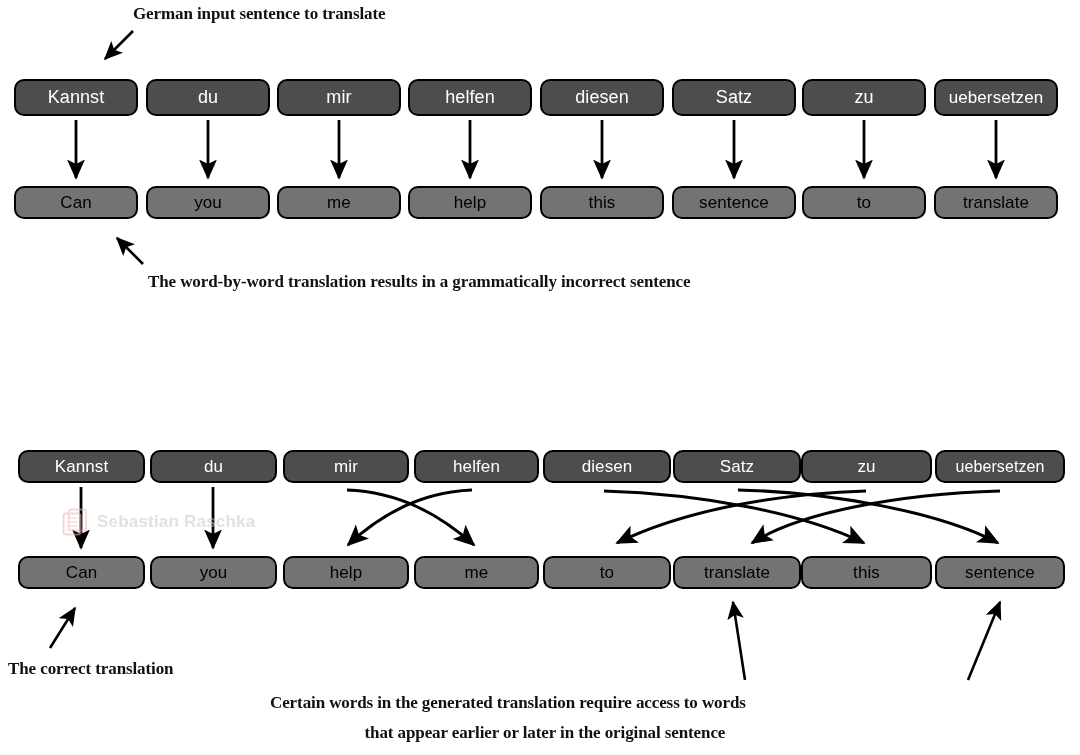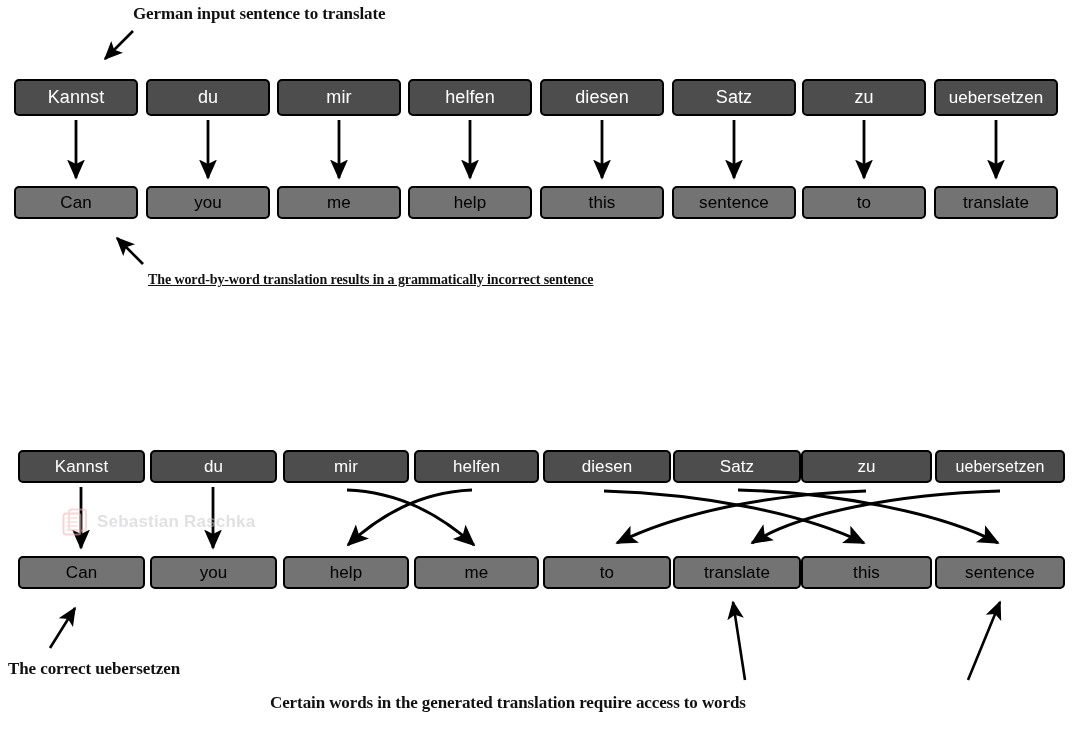--- a/index.html
+++ b/index.html
@@ -22,21 +22,21 @@
     height: 755px;
   }
 
   
   .token {
     position: absolute;
     box-sizing: border-box;
     display: flex;
     align-items: center;
     justify-content: center;
-    border-radius: 5px;
+    border-radius: 10px;
     border: 2px solid #000000;
     font-family: "Liberation Sans", sans-serif;
     white-space: nowrap;
     letter-spacing: .1px;
   }
   .token.src {
     background: #4d4d4d;
     color: #ffffff;
   }
   .token.tgt {
@@ -159,43 +159,44 @@
 
   <div class="token tgt" style="left:14px; top:186px; width:124px; height:33px; font-size:17px;">Can</div>
   <div class="token tgt" style="left:146px; top:186px; width:124px; height:33px; font-size:17px;">you</div>
   <div class="token tgt" style="left:277px; top:186px; width:124px; height:33px; font-size:17px;">me</div>
   <div class="token tgt" style="left:408px; top:186px; width:124px; height:33px; font-size:17px;">help</div>
   <div class="token tgt" style="left:540px; top:186px; width:124px; height:33px; font-size:17px;">this</div>
   <div class="token tgt" style="left:672px; top:186px; width:124px; height:33px; font-size:17px;">sentence</div>
   <div class="token tgt" style="left:802px; top:186px; width:124px; height:33px; font-size:17px;">to</div>
   <div class="token tgt" style="left:934px; top:186px; width:124px; height:33px; font-size:17px;">translate</div>
 
-  <div class="caption" style="left:148px; top:272px; font-size:14px;text-decoration:underline;">The word-by-word translation results in a grammatically incorrect sentence</div>
+  <div class="caption" style="left:148px; top:272px; font-size:17px;">The word-by-word translation results in a grammatically incorrect sentence</div>
 
   <div class="token src" style="left:18px; top:450px; width:127px; height:33px; font-size:17px;">Kannst</div>
   <div class="token src" style="left:150px; top:450px; width:127px; height:33px; font-size:17px;">du</div>
   <div class="token src" style="left:283px; top:450px; width:126px; height:33px; font-size:17px;">mir</div>
   <div class="token src" style="left:414px; top:450px; width:125px; height:33px; font-size:17px;">helfen</div>
   <div class="token src" style="left:543px; top:450px; width:128px; height:33px; font-size:17px;">diesen</div>
   <div class="token src" style="left:673px; top:450px; width:128px; height:33px; font-size:17px;">Satz</div>
   <div class="token src" style="left:801px; top:450px; width:131px; height:33px; font-size:17px;">zu</div>
   <div class="token src" style="left:935px; top:450px; width:130px; height:33px; font-size:16px;">uebersetzen</div>
 
   <div class="token tgt" style="left:18px; top:556px; width:127px; height:33px; font-size:17px;">Can</div>
   <div class="token tgt" style="left:150px; top:556px; width:127px; height:33px; font-size:17px;">you</div>
   <div class="token tgt" style="left:283px; top:556px; width:126px; height:33px; font-size:17px;">help</div>
   <div class="token tgt" style="left:414px; top:556px; width:125px; height:33px; font-size:17px;">me</div>
   <div class="token tgt" style="left:543px; top:556px; width:128px; height:33px; font-size:17px;">to</div>
   <div class="token tgt" style="left:673px; top:556px; width:128px; height:33px; font-size:17px;">translate</div>
   <div class="token tgt" style="left:801px; top:556px; width:131px; height:33px; font-size:17px;">this</div>
   <div class="token tgt" style="left:935px; top:556px; width:130px; height:33px; font-size:17px;">sentence</div>
 
-  <div class="caption" style="left:8px; top:659px; font-size:17px;">The correct uebersetzen</div>
+  <div class="caption" style="left:8px; top:659px; font-size:17px;">The correct translation</div>
 
   <div class="caption center" style="left: 474px; top: 693px; font-size: 17px; transform: translateX(-238px); margin-left: 34px;">Certain words in the generated translation require access to words</div>
+  <div class="caption center" style="left: 545px; top: 723px; font-size: 17px; transform: translateX(-180.5px);">that appear earlier or later in the original sentence</div>
 
   <div id="watermark">
     <svg width="30" height="30" viewBox="0 0 30 30">
       <rect x="9" y="2.5" width="17" height="21" rx="2.5" fill="none" stroke="#f0bcbc" stroke-width="2"></rect>
       <rect x="3.5" y="6.5" width="17" height="21" rx="2.5" fill="none" stroke="#eeb5b5" stroke-width="2"></rect>
       <g stroke="#f2c6c6" stroke-width="1.6">
         <line x1="6.5" y1="11" x2="17.5" y2="11"></line>
         <line x1="6.5" y1="15" x2="17.5" y2="15"></line>
         <line x1="6.5" y1="19" x2="17.5" y2="19"></line>
         <line x1="6.5" y1="23" x2="17.5" y2="23"></line>

